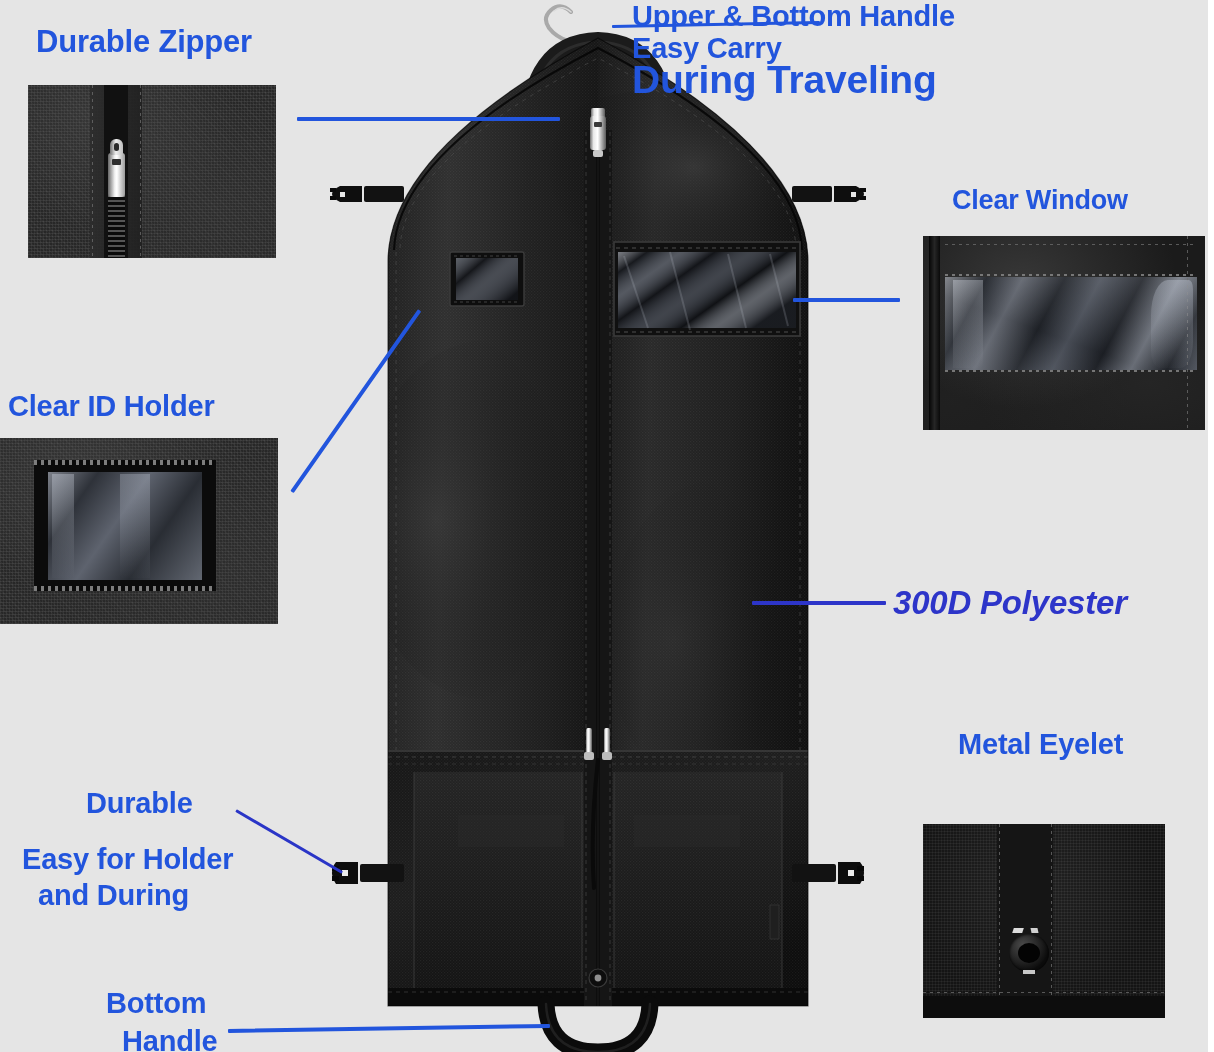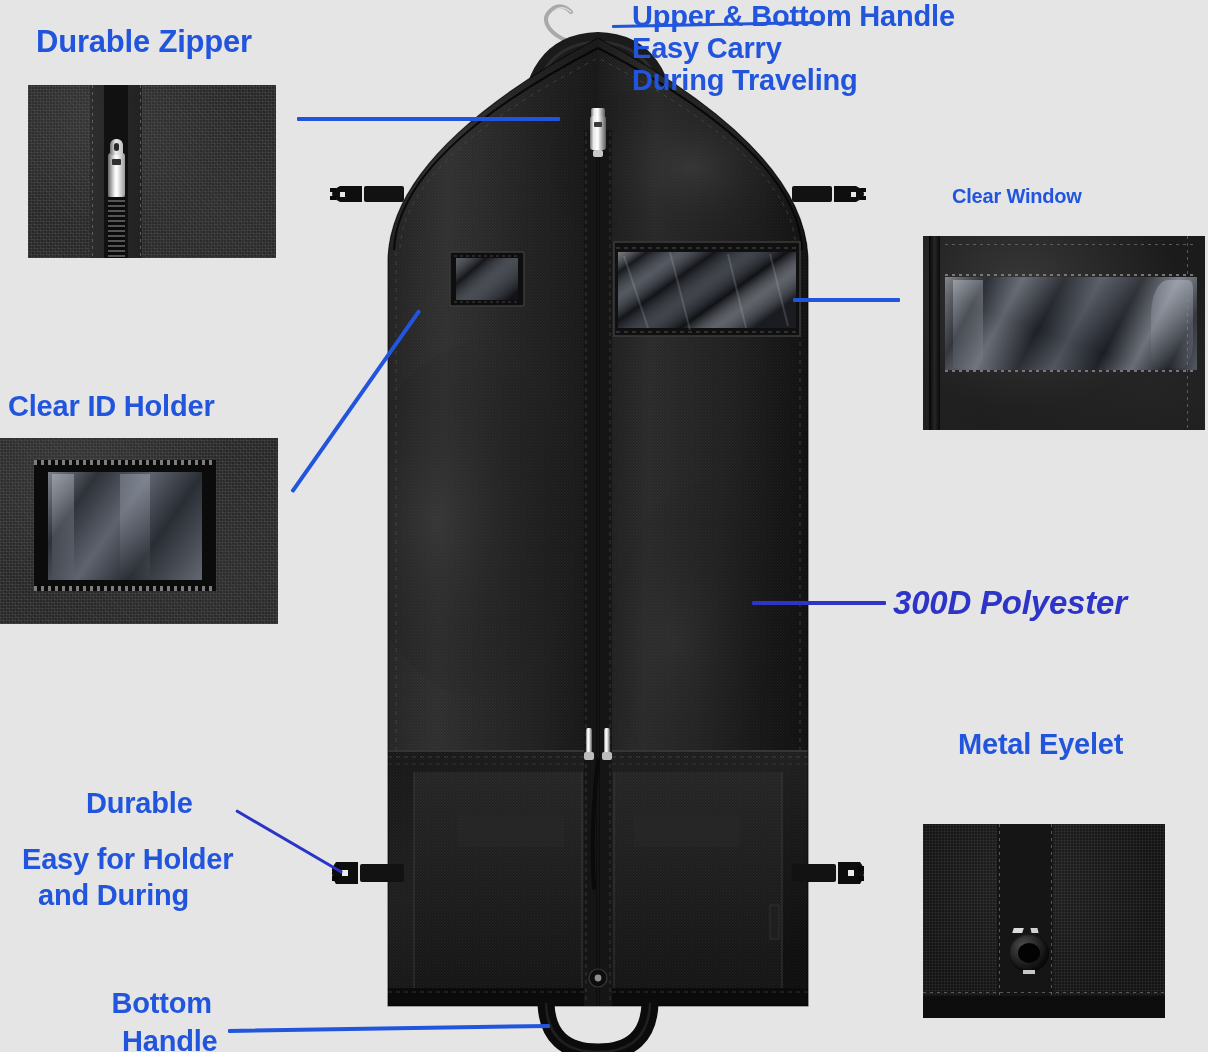--- a/index.html
+++ b/index.html
@@ -383,38 +383,38 @@
 
   <div class="leader" style="left:236px;top:809px;width:123px;height:3px;transform:rotate(30.3deg);background:#2a35c7;"></div>
 
   <div class="leader" style="left:228px;top:1029px;width:322px;height:4px;transform:rotate(-0.9deg);"></div>
 
   <div class="callout-label" style="left:36px;top:24px;font-size:31px;">Durable Zipper</div>
 
   <div style="position:absolute;left:632px;top:0px;">
     <div class="callout-label" style="position:static;font-size:29px;line-height:32px;">Upper &amp; Bottom Handle</div>
     <div class="callout-label" style="position:static;font-size:29px;line-height:32px;">Easy Carry</div>
-    <div class="callout-label" style="position:static;font-size:29px;line-height:32px;">During Traveling</div>
-  </div>
-
-  <div class="callout-label" style="left:952px;top:185px;font-size:20px;">Clear Window</div>
+    <div class="callout-label" style="position:static;font-size:39px;line-height:32px;">During Traveling</div>
+  </div>
+
+  <div class="callout-label" style="left:952px;top:185px;font-size:27px;">Clear Window</div>
 
   <div class="callout-label" style="left:8px;top:390px;font-size:29px;">Clear ID Holder</div>
 
   <div class="callout-label" style="left:893px;top:584px;font-size:33px;color:#2d35c9;font-style:italic;">300D Polyester</div>
 
   <div style="position:absolute;left:958px;top:720px;">
     <div class="callout-label" style="position:static;font-size:29px;line-height:48px;">Metal Eyelet</div>
   </div>
 
   <div class="callout-label" style="left:86px;top:787px;font-size:29px;">Durable</div>
 
   <div style="position:absolute;left:22px;top:841px;">
     <div class="callout-label" style="position:static;font-size:29px;line-height:36px;">Easy for Holder</div>
     <div class="callout-label" style="position:static;font-size:29px;line-height:36px;margin-left:16px;">and During</div>
   </div>
 
   <div style="position:absolute;left:106px;top:984px;">
-    <div class="callout-label" style="position:static;font-size:29px;line-height:38px;text-align:center;">Bottom</div>
+    <div class="callout-label" style="position:static;font-size:29px;line-height:38px;">Bottom</div>
     <div class="callout-label" style="position:static;font-size:29px;line-height:38px;margin-left:16px;">Handle</div>
   </div>
 
 </div>
 
 </body></html>

